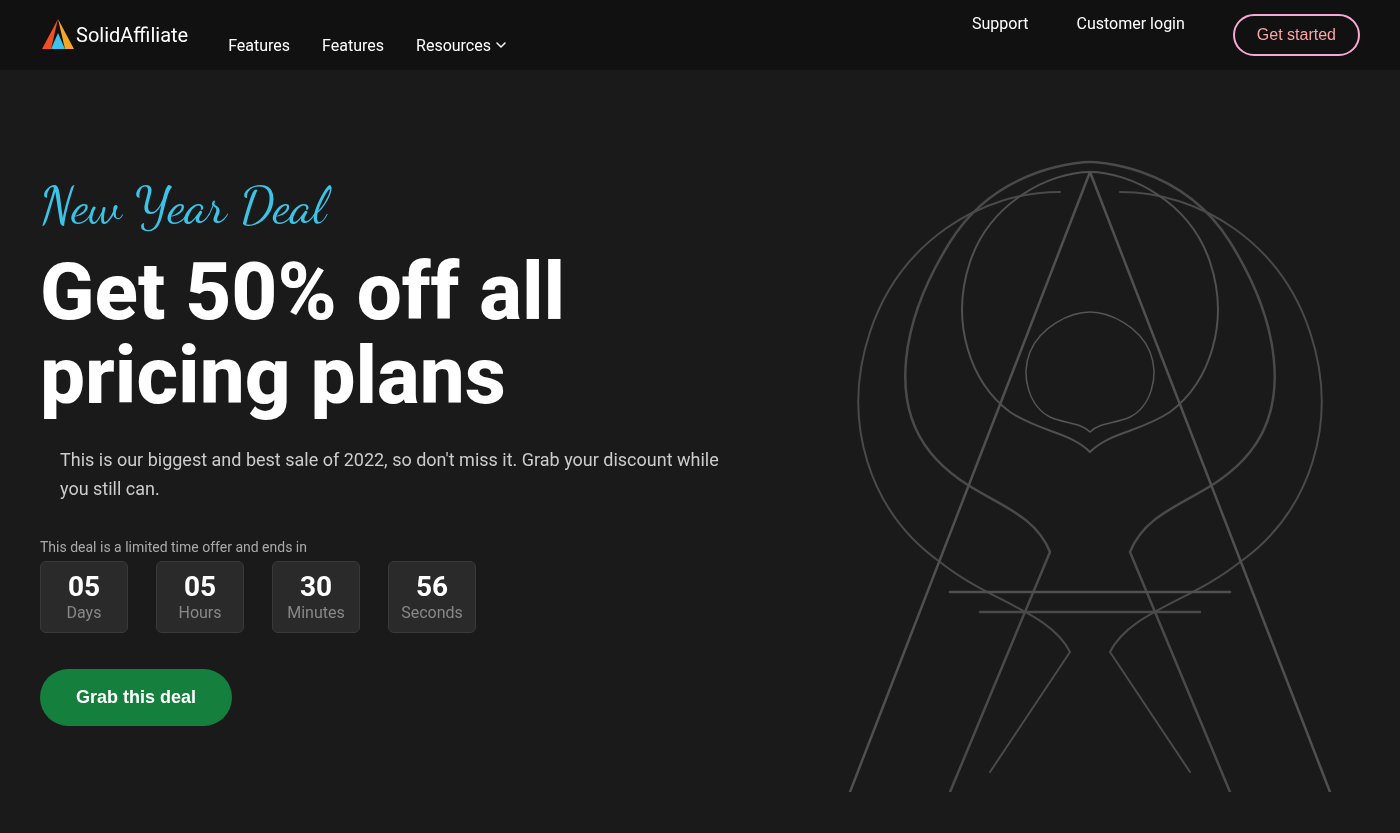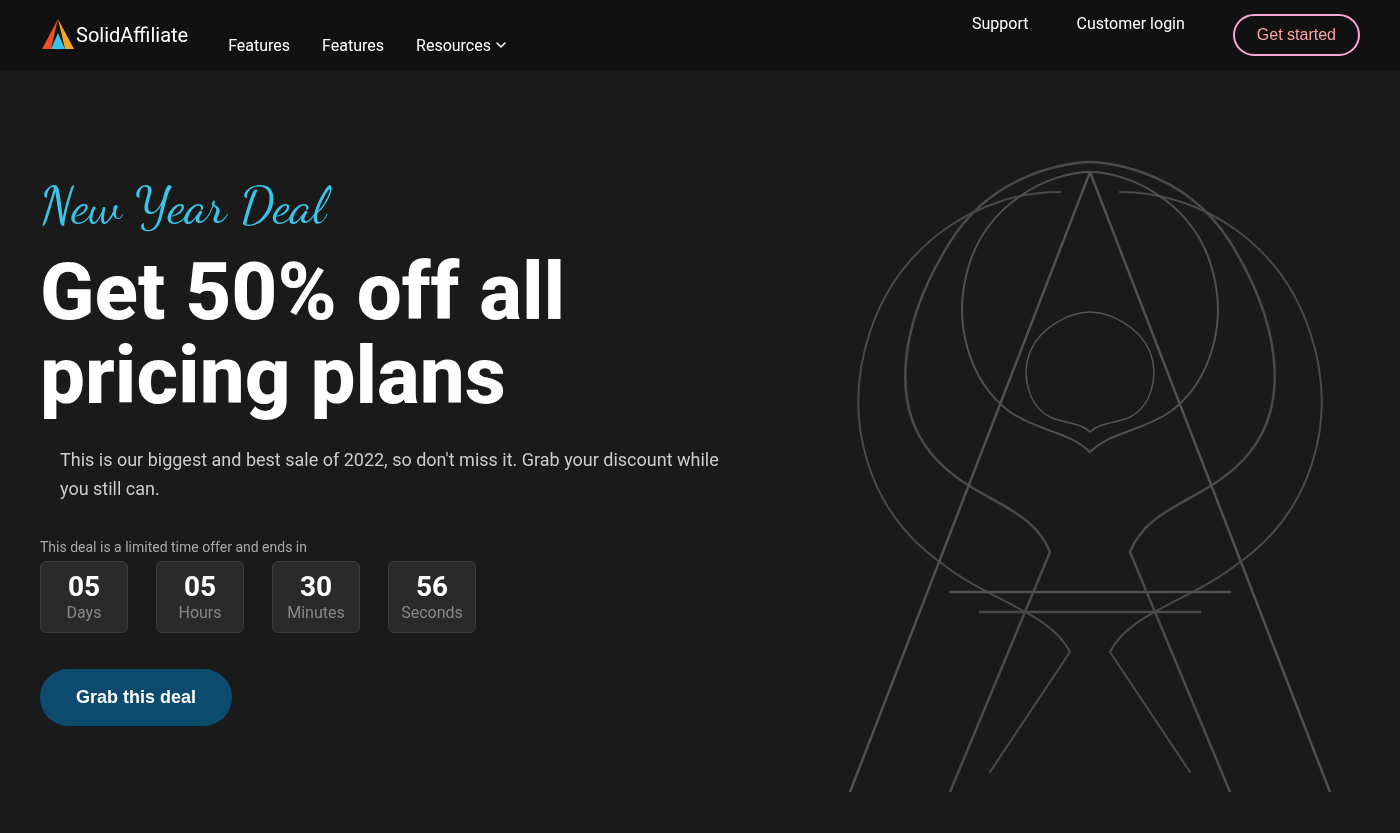--- a/index.html
+++ b/index.html
@@ -188,21 +188,21 @@
       line-height: 1;
     }
 
     .countdown-label {
       font-size: 16px;
       color: #888888;
       text-transform: capitalize;
     }
 
     .btn-grab-deal {
-      background: #0c4a6e;
+      background: #15803d;
       color: #ffffff;
       border: none;
       padding: 18px 36px;
       border-radius: 30px;
       font-size: 18px;
       font-weight: 600;
       cursor: pointer;
     }
 
     

